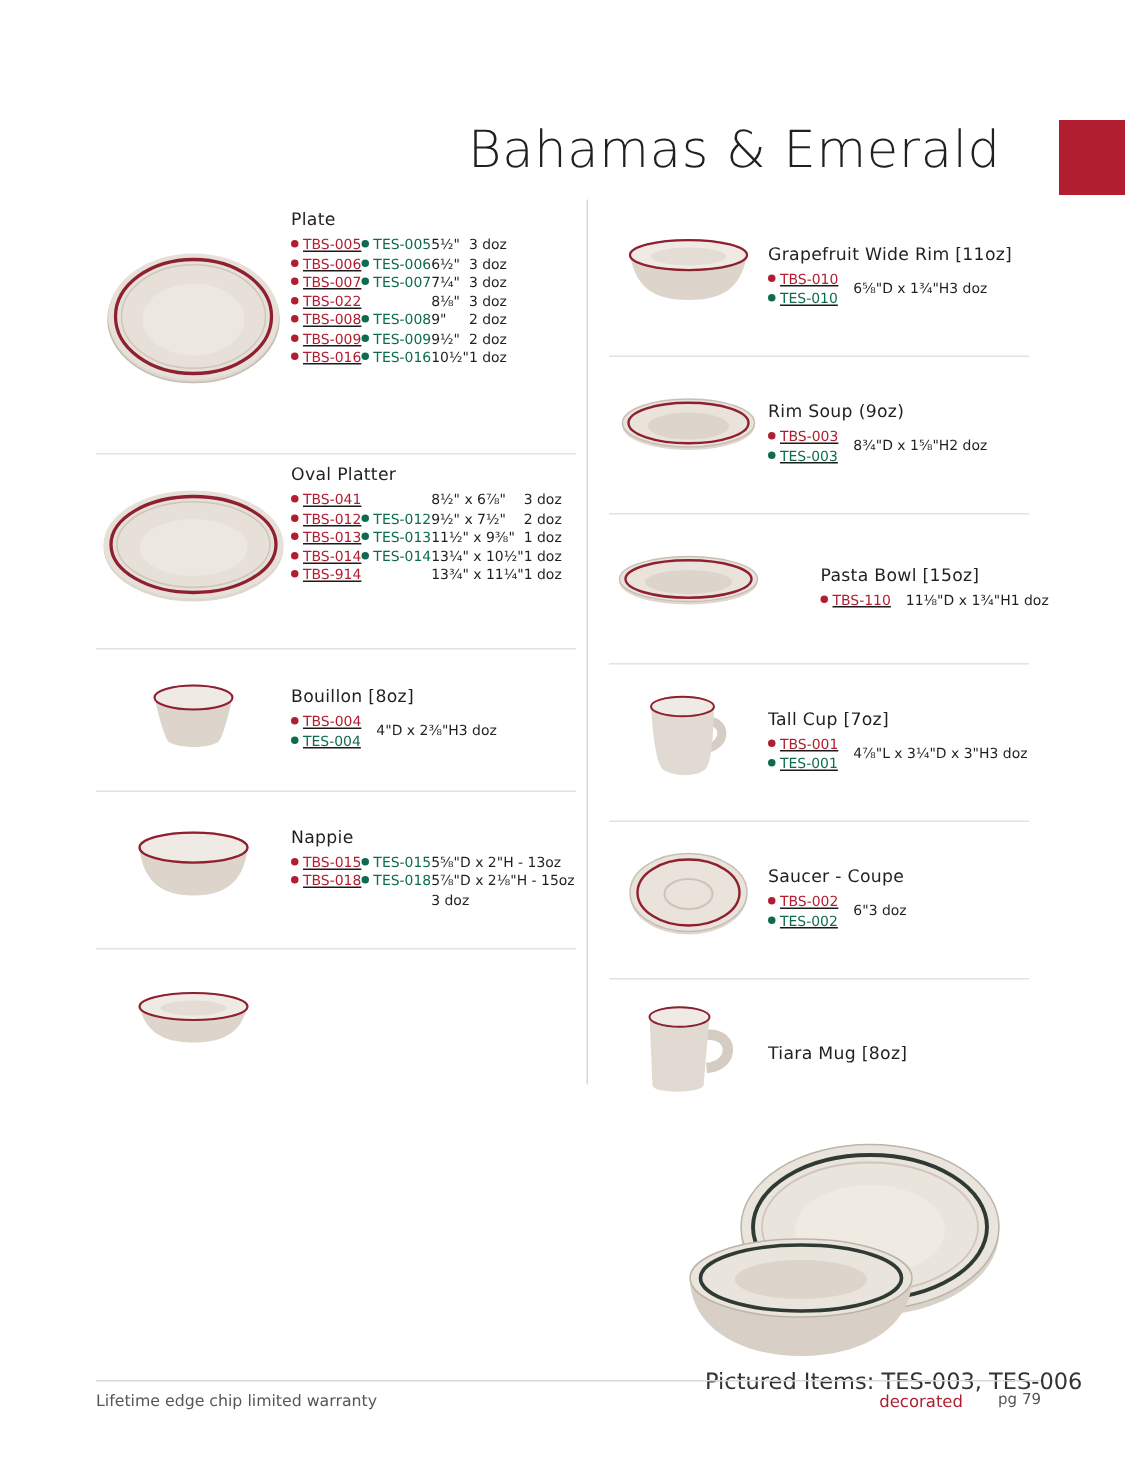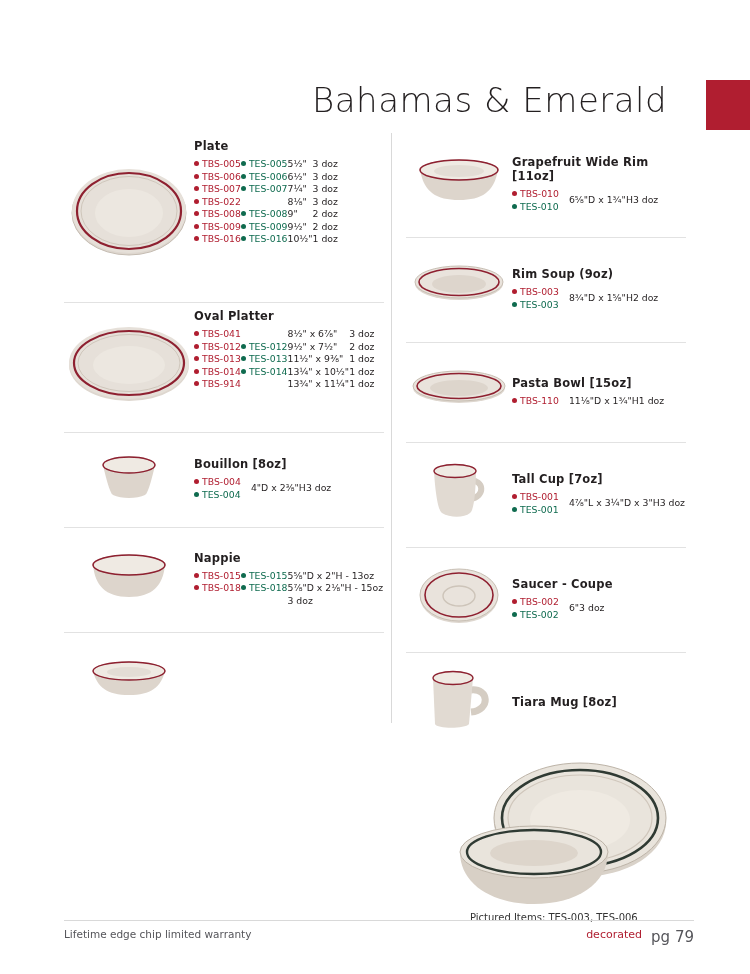--- a/index.html
+++ b/index.html
@@ -30,48 +30,48 @@
   .vdiv{position:absolute;left:391px;top:133px;width:1px;height:590px;background:#d9d9d9;}
 
   .item{position:relative;padding-bottom:4px;}
   .item + .item{border-top:1px solid #e2e2e2;}
 
   .row{display:flex;align-items:flex-start;}
   .imgbox{flex:0 0 auto;display:flex;align-items:center;justify-content:center;}
   .info{flex:1 1 auto;padding-top:6px;}
 
   .iname{
-    font-size:11.5px;font-weight:bold;color:#231f20;margin-bottom:5px;
+    font-size:11.5px;font-weight:normal;color:#231f20;margin-bottom:5px;
     font-family:"DejaVu Sans", sans-serif;letter-spacing:.2px;
   }
 
   table.skus{border-collapse:collapse;font-size:9.3px;font-family:"DejaVu Sans", sans-serif;}
   table.skus td{padding:0 0 1.5px 0;vertical-align:top;white-space:nowrap;}
-  td.sku{padding-right:6px;}
+  td.sku{padding-right:6px;text-decoration:underline;}
   td.sku2{padding-right:10px;}
   td.dim{padding-right:14px;color:#231f20;}
   td.qty{color:#231f20;}
   .bul{display:inline-block;width:5px;height:5px;border-radius:50%;margin-right:3px;
        vertical-align:1px;}
   .b-red{background:#b01e30;}
   .b-grn{background:#0f6b4f;}
   .t-red{color:#b01e30;}
   .t-grn{color:#0f6b4f;}
 
   
   .footer{position:absolute;left:64px;right:56px;bottom:26px;height:20px;margin-top:26px;}
   .fline{position:absolute;left:0;right:0;top:-8px;height:1px;background:#d9d9d9;}
   .warranty{position:absolute;left:0;top:0;font-size:10.5px;color:#55555a;
     font-family:"DejaVu Sans", sans-serif;}
   .decorated{position:absolute;right:52px;top:0;font-size:11px;color:#b01e30;
     font-family:"DejaVu Sans", sans-serif;text-align:center;}
-  .pgnum{position:absolute;right:0;top:0;font-size:15px;color:#55555a;
+  .pgnum{position:absolute;right:0;top:0;font-size:10px;color:#55555a;
     font-family:"DejaVu Sans", sans-serif;}
 
-  .pictured{position:absolute;left:470px;top:912px;font-size:10px;color:#333;
+  .pictured{position:absolute;left:470px;top:912px;font-size:15px;color:#333;
     font-family:"DejaVu Sans", sans-serif;}
 
   
   .hero{position:absolute;left:430px;top:760px;width:260px;height:150px;}
 </style>
 </head>
 <body>
 
 <div class="page">
 
@@ -326,21 +326,21 @@
             <tr>
               <td class="sku"><span class="bul b-grn"></span><span class="t-grn">TES-003</span></td>
             </tr>
           </tbody>
             </table>
         </div>
       </div>
     </div>
 
     <div class="item" style="min-height:95px;">
-      <div class="row" style="align-items:center;">
+      <div class="row" style="align-items:center;gap:35px;">
         <div class="imgbox" style="width:106px;height:92px;">
           <svg width="96" height="42" viewBox="0 0 96 42">
             <ellipse cx="48" cy="20" rx="46" ry="15" fill="#ded7cf"></ellipse>
             <ellipse cx="48" cy="18" rx="46" ry="15" fill="#e9e3dc" stroke="#c8bfb4" stroke-width="1"></ellipse>
             <ellipse cx="48" cy="18" rx="42" ry="12.5" fill="none" stroke="#8e2030" stroke-width="1.6"></ellipse>
             <ellipse cx="48" cy="20" rx="29" ry="8" fill="#ddd5cc"></ellipse>
           </svg>
         </div>
         <div class="info">
           <div class="iname">Pasta Bowl [15oz]</div>

